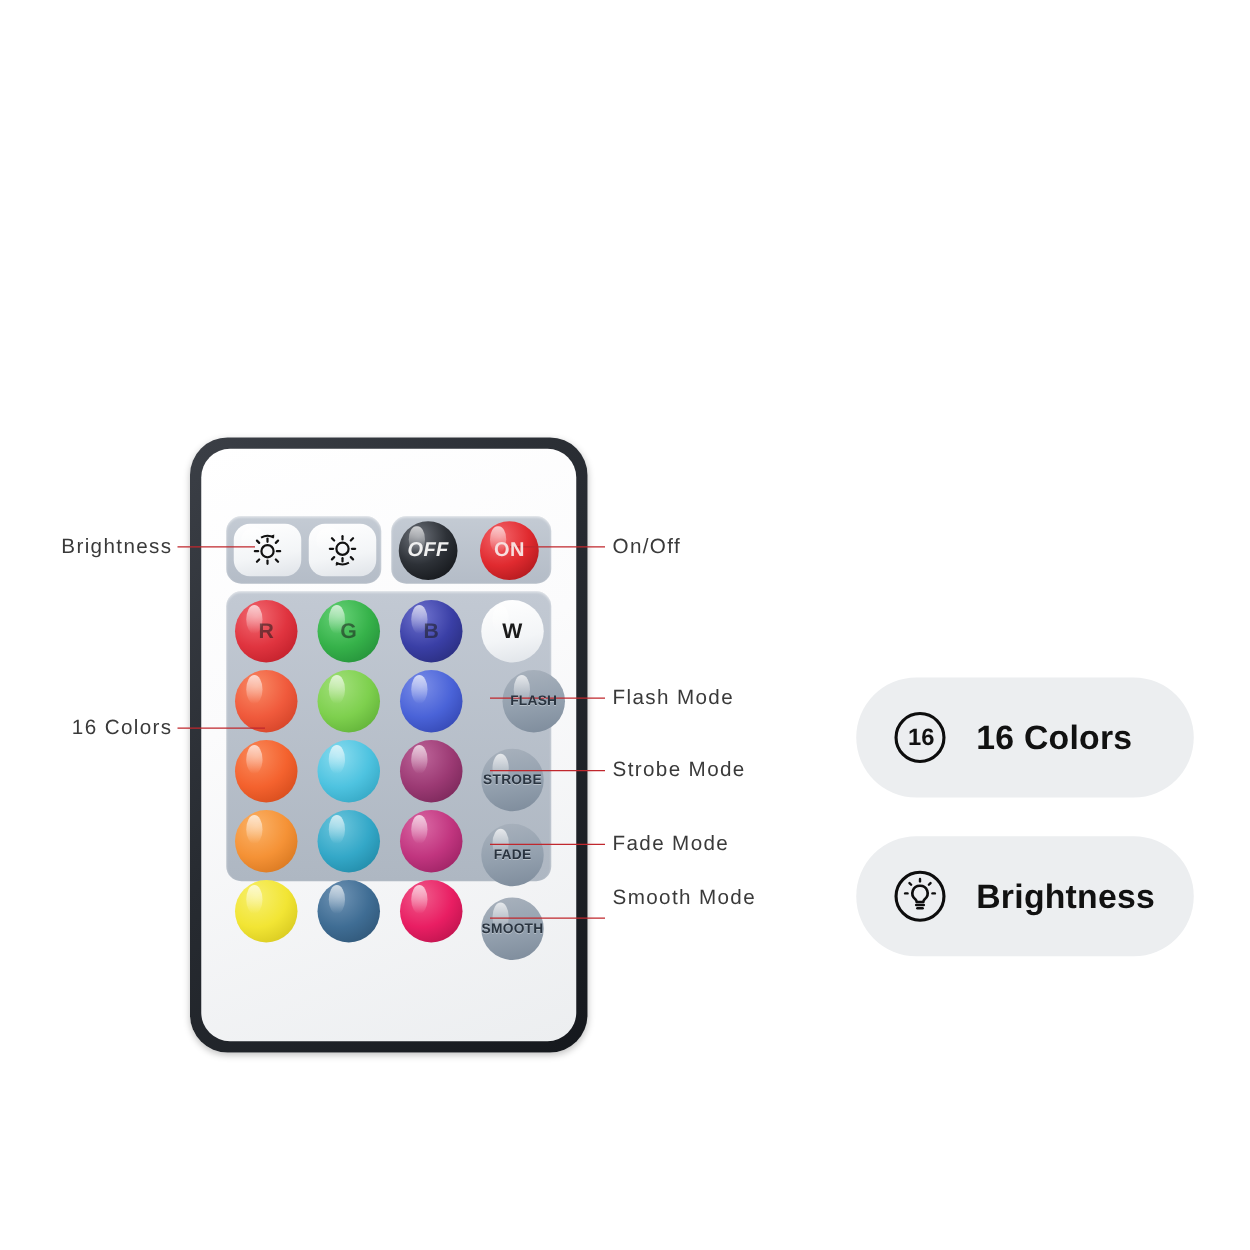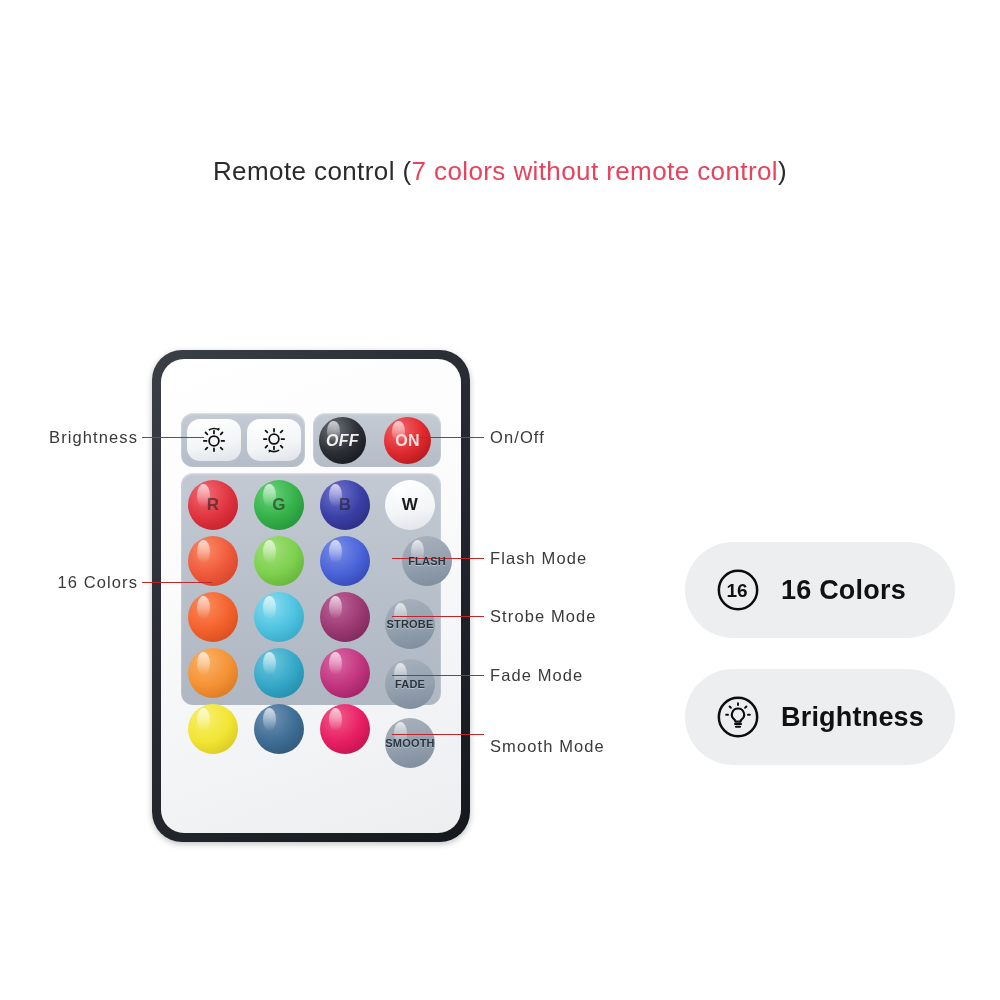--- a/index.html
+++ b/index.html
@@ -124,21 +124,21 @@
     width:270px;height:96px;
     border-radius:48px;
     background:#eceef0;
     display:flex;align-items:center;
     padding-left:28px;
     box-sizing:border-box;
   }
   .badge-icon{
     width:48px;height:48px;flex:0 0 48px;
     position:relative;
-    display:flex;align-items:center;justify-content:flex-end;
+    display:flex;align-items:center;justify-content:flex-start;
   }
   .badge-text{
     margin-left:20px;
     font-size:27px;
     font-weight:600;
     color:#111111;
     letter-spacing:.2px;
     white-space:nowrap;
   }
   .b1{left:685px;top:412px;}
@@ -149,21 +149,20 @@
     font-family:"Liberation Sans", sans-serif;
     line-height:1;
   }
 </style>
 </head>
 <body>
 
 <div class="stage">
 
 
-  <div class="subtitle"><span>Remote control (</span><span class="hl">7 colors without remote control</span><span>)</span></div>
 
   <div class="remote">
     <div class="remote-face">
 
       <div class="panel panel-top-left"></div>
       <div class="panel panel-top-right"></div>
       <div class="panel panel-grid"></div>
 
       <div class="key sq key-white" style="left:26px;top:60px;width:54px;height:42px;">
         <div class="sun">
@@ -270,21 +269,21 @@
   <div class="lead" style="left:392px;top:558px;width:92px;"></div>
   <div class="anno right" style="left:490px;top:549px;">Flash Mode</div>
 
   <div class="lead" style="left:392px;top:616px;width:92px;"></div>
   <div class="anno right" style="left:490px;top:607px;">Strobe Mode</div>
 
   <div class="lead" style="left:392px;top:675px;width:92px;"></div>
   <div class="anno right" style="left:490px;top:666px;text-align:right;">Fade Mode</div>
 
   <div class="lead" style="left:392px;top:734px;width:92px;"></div>
-  <div class="anno right" style="left:490px;top:737px;">Smooth Mode</div>
+  <div class="anno right" style="left:490px;top:709px;">Smooth Mode</div>
 
 
   <div class="badge b2">
     <div class="badge-icon">
       <svg width="46" height="46" viewBox="0 0 48 48">
         <circle cx="24" cy="24" r="20" fill="none" stroke="#0d0d0d" stroke-width="2.6"></circle>
       </svg>
       <div style="position:absolute;inset:0;display:flex;align-items:center;justify-content:center;">
         <span class="num16">16</span>
       </div>

